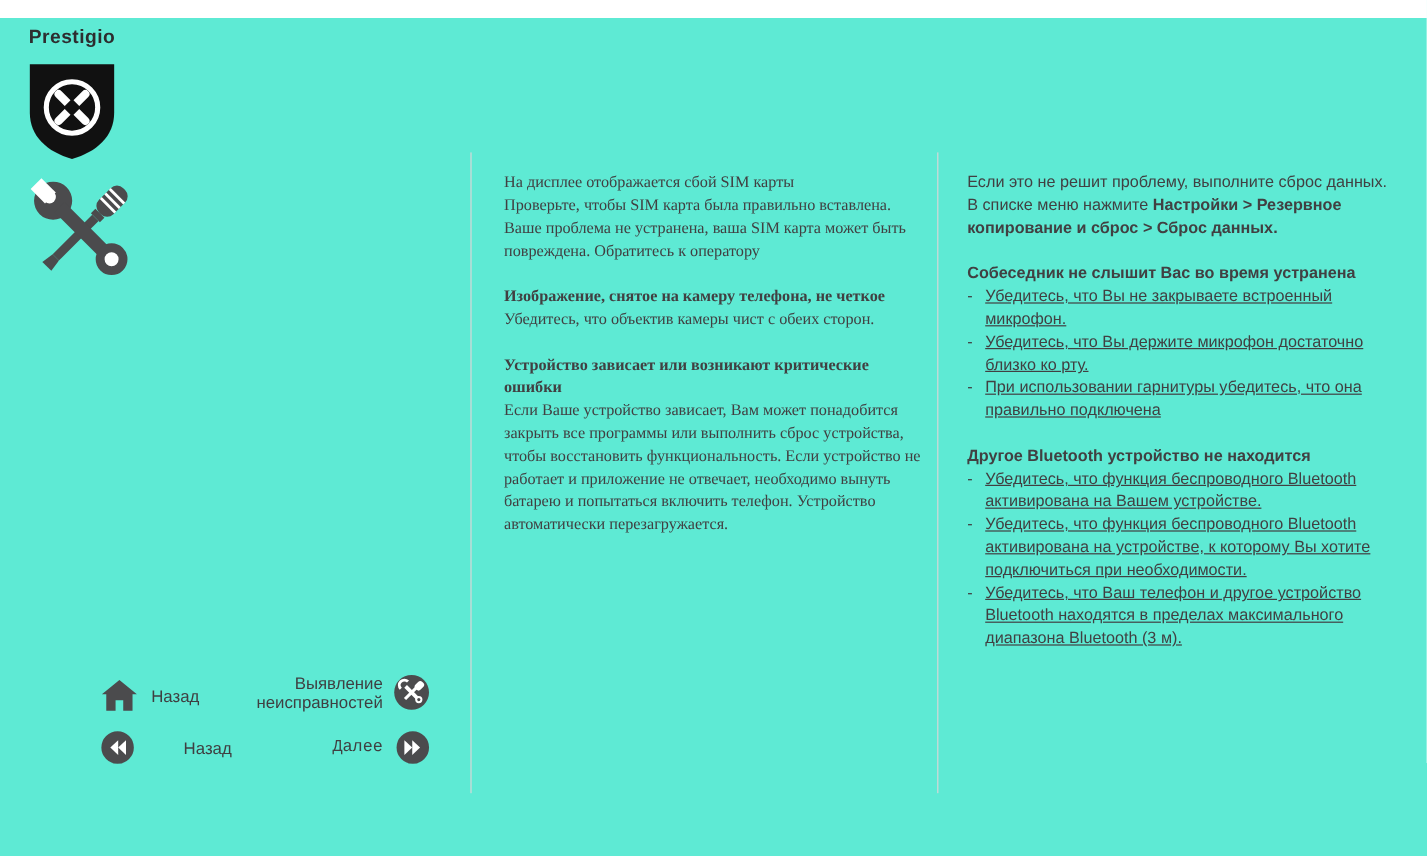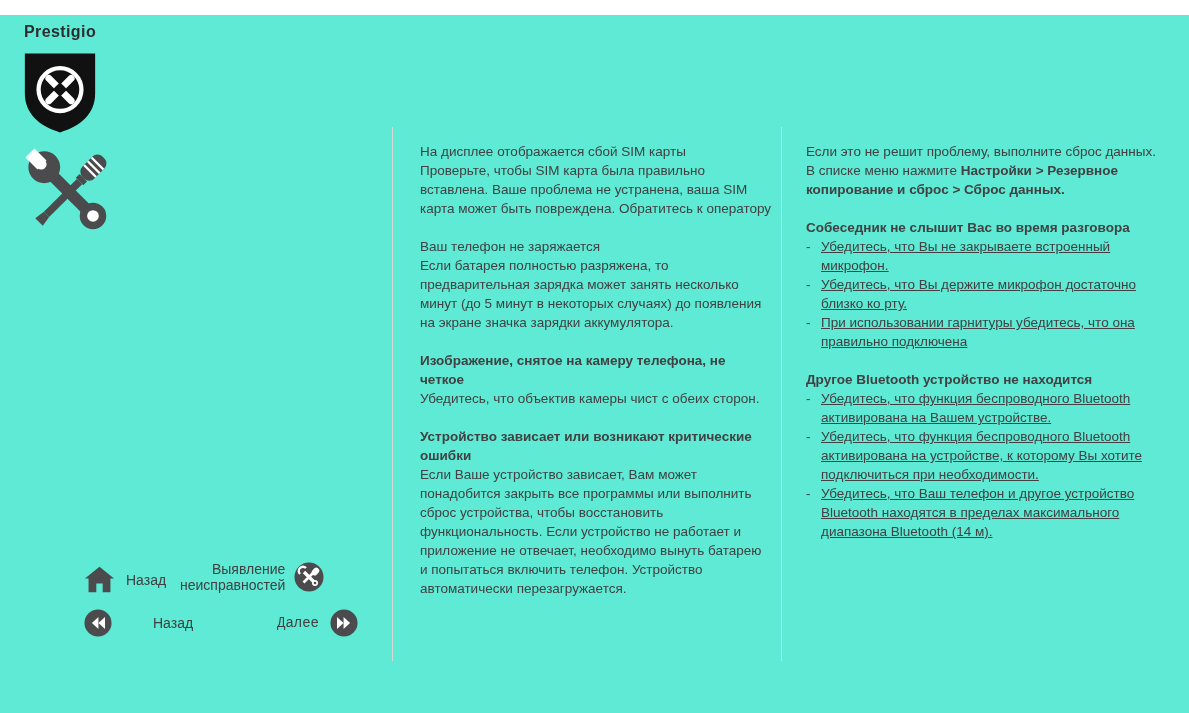--- a/index.html
+++ b/index.html
@@ -13,40 +13,40 @@
   .shield-logo { position:absolute; left:22px; top:36px; width:76px; height:84px; }
   .tools-art { position:absolute; left:16px; top:124px; width:106px; height:106px; }
 
   
   .vline { position:absolute; top:112px; height:534px; width:1px; background:#d8d8d8; }
   .vline-1 { left:392px; }
   .vline-2 { left:781px; }
 
   
   .col { position:absolute; top:127px; font-size:13.5px; line-height:19px; color:#414042; }
-  .col-middle { left:420px; width:352px; }
+  .col-middle { left:420px; width:352px;font-family:Liberation Serif, serif; }
   .col-right  { left:806px; width:360px; }
   .section { margin-bottom:19px; }
   .section:last-child { margin-bottom:0; }
   .heading { font-weight:400; }
   .heading.bold { font-weight:700; }
   .b { font-weight:700; }
 
   .bullet { display:flex; align-items:flex-start; }
   .bullet .dash { flex:0 0 15px; }
   .bullet .txt { flex:1;text-decoration:underline; }
 
   
   .nav-item { position:absolute; display:flex; align-items:center; cursor:pointer; }
   .nav-label { font-size:14px; color:#3f3f41; }
   .nav-menu { left:84px; top:550px; }
   .nav-menu .nav-label { margin-left:11px; }
   .nav-back { left:84px; top:594px;gap:28px; }
   .nav-back .nav-label { margin-left:13px; }
-  .nav-section { left:180px; top:546px; width:178px; justify-content:flex-start; }
+  .nav-section { left:180px; top:546px; width:178px; justify-content:flex-end; }
   .nav-section .sec-label { text-align:right; font-size:14px; line-height:16px; color:#3f3f41; margin-right:9px; }
   .nav-section .sec-label span { display:block; }
   .nav-next { left:240px; top:594px; width:118px; justify-content:flex-end; }
   .nav-next .nav-label { margin-right:11px;font-family:Liberation Mono, monospace; }
   .ic-home { width:31px; height:29px; }
   .ic-circle { width:28px; height:28px; }
   .ic-circle-lg { width:30px; height:30px; }
 </style>
 </head>
 <body>
@@ -86,40 +86,36 @@
 
   <div class="vline vline-1"></div>
   <div class="vline vline-2"></div>
 
   <div class="col col-middle">
     <div class="section">
       <div class="heading">На дисплее отображается сбой SIM карты</div>
       <div class="body">Проверьте, чтобы SIM карта была правильно вставлена. Ваше проблема не устранена, ваша SIM карта может быть повреждена. Обратитесь к оператору</div>
     </div>
     <div class="section">
-      <div class="heading">Ваш телефон не заряжается</div>
-      <div class="body">Если батарея полностью разряжена, то предварительная зарядка может занять несколько минут (до 5 минут в некоторых случаях) до появления на экране значка зарядки аккумулятора.</div>
-    </div>
-    <div class="section">
       <div class="heading bold">Изображение, снятое на камеру телефона, не четкое</div>
       <div class="body">Убедитесь, что объектив камеры чист с обеих сторон.</div>
     </div>
     <div class="section">
       <div class="heading bold">Устройство зависает или возникают критические ошибки</div>
       <div class="body">Если Ваше устройство зависает, Вам может понадобится закрыть все программы или выполнить сброс устройства, чтобы восстановить функциональность. Если устройство не работает и приложение не отвечает, необходимо вынуть батарею  и попытаться включить телефон. Устройство автоматически перезагружается.</div>
     </div>
   </div>
 
   <div class="col col-right">
     <div class="section">
       <span>Если это не решит проблему, выполните сброс данных. В списке меню нажмите </span><span class="b">Настройки &gt; Резервное копирование и сброс &gt; Сброс данных.</span>
     </div>
 
     <div class="section">
-      <div class="heading bold">Собеседник не слышит Вас во время разговора</div>
+      <div class="heading bold">Собеседник не слышит Вас во время устранена</div>
       <div class="bullet">
         <span class="dash">-</span>
         <span class="txt">Убедитесь, что Вы не закрываете встроенный микрофон.</span>
       </div>
       <div class="bullet">
         <span class="dash">-</span>
         <span class="txt">Убедитесь, что Вы держите микрофон достаточно близко ко рту.</span>
       </div>
       <div class="bullet">
         <span class="dash">-</span>
@@ -132,21 +128,21 @@
       <div class="bullet">
         <span class="dash">-</span>
         <span class="txt">Убедитесь, что функция беспроводного Bluetooth активирована на Вашем устройстве.</span>
       </div>
       <div class="bullet">
         <span class="dash">-</span>
         <span class="txt">Убедитесь, что функция беспроводного Bluetooth активирована на устройстве, к которому Вы хотите подключиться  при необходимости.</span>
       </div>
       <div class="bullet">
         <span class="dash">-</span>
-        <span class="txt">Убедитесь, что Ваш телефон и другое устройство Bluetooth находятся в пределах максимального диапазона Bluetooth (14 м).</span>
+        <span class="txt">Убедитесь, что Ваш телефон и другое устройство Bluetooth находятся в пределах максимального диапазона Bluetooth (3 м).</span>
       </div>
     </div>
   </div>
 
   <div class="nav-item nav-menu">
     <svg class="ic-home" viewBox="0 0 34 30" aria-hidden="true">
       <path d="M17 1 L33 14 L29 14 L29 29 L20.5 29 L20.5 19.5 L13.5 19.5 L13.5 29 L5 29 L5 14 L1 14 Z" fill="#4b4b4d"></path>
     </svg>
     <span class="nav-label">Назад</span>
   </div>

